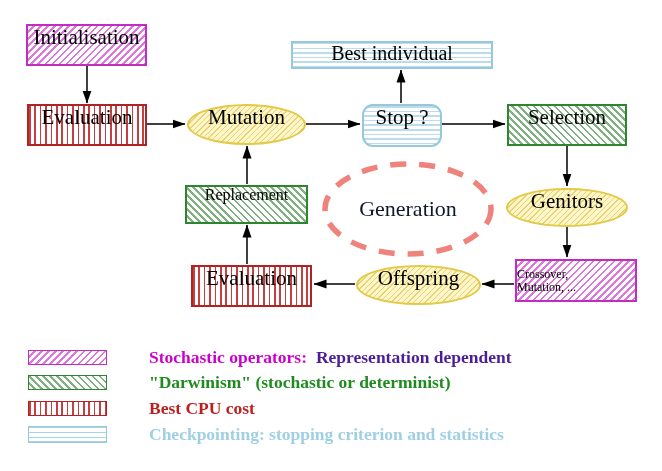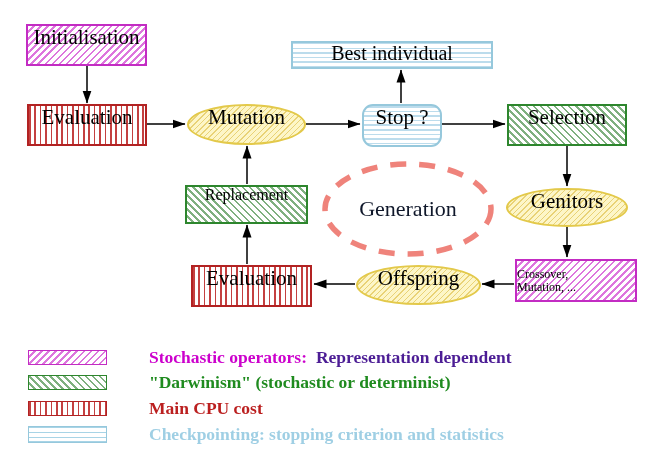--- a/index.html
+++ b/index.html
@@ -132,21 +132,21 @@
     </div>
   </div>
 
   <div class="legend-row" style="left:28px;top:372px;">
     <div class="swatch hatch-green"></div>
     <div class="legend-text t-green">"Darwinism" (stochastic or determinist)</div>
   </div>
 
   <div class="legend-row" style="left:28px;top:398px;">
     <div class="swatch stripe-red-v"></div>
-    <div class="legend-text t-red">Main CPU cost</div>
+    <div class="legend-text t-red">Best CPU cost</div>
   </div>
 
   <div class="legend-row" style="left:28px;top:424px;">
     <div class="swatch stripe-cyan-h"></div>
     <div class="legend-text t-cyan">Checkpointing: stopping criterion and statistics</div>
   </div>
 
 </div>
 
 </body></html>

